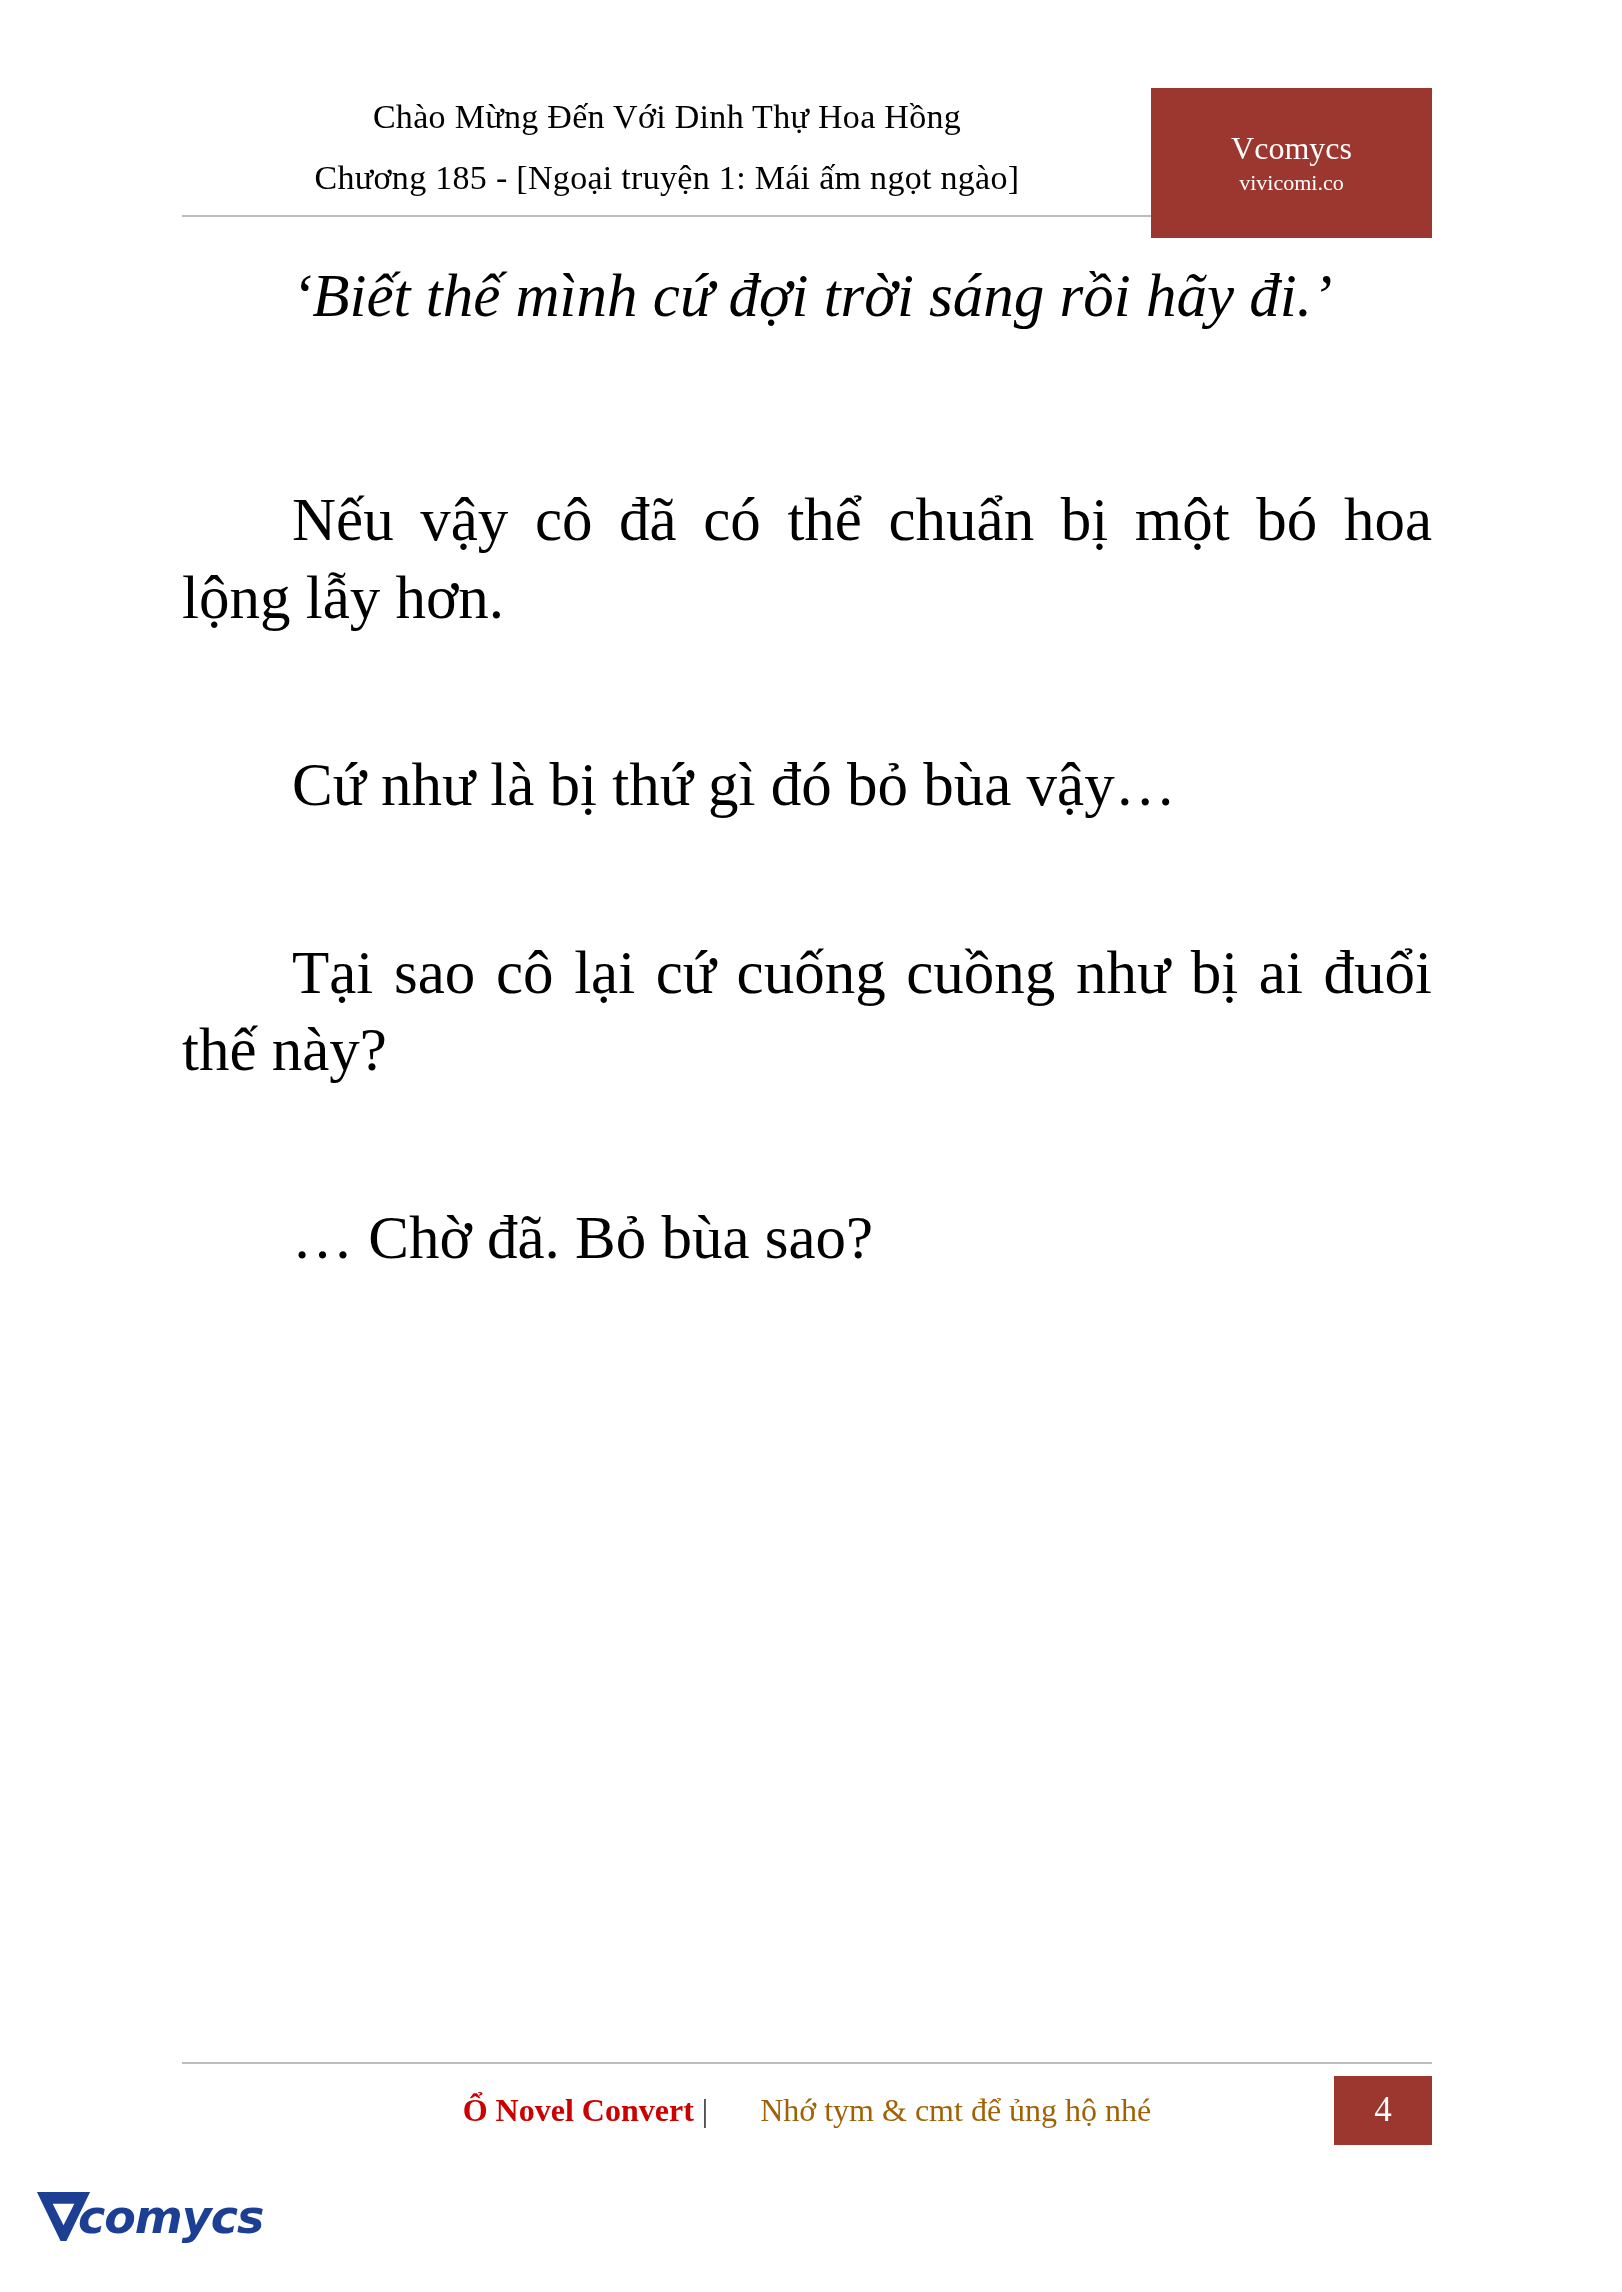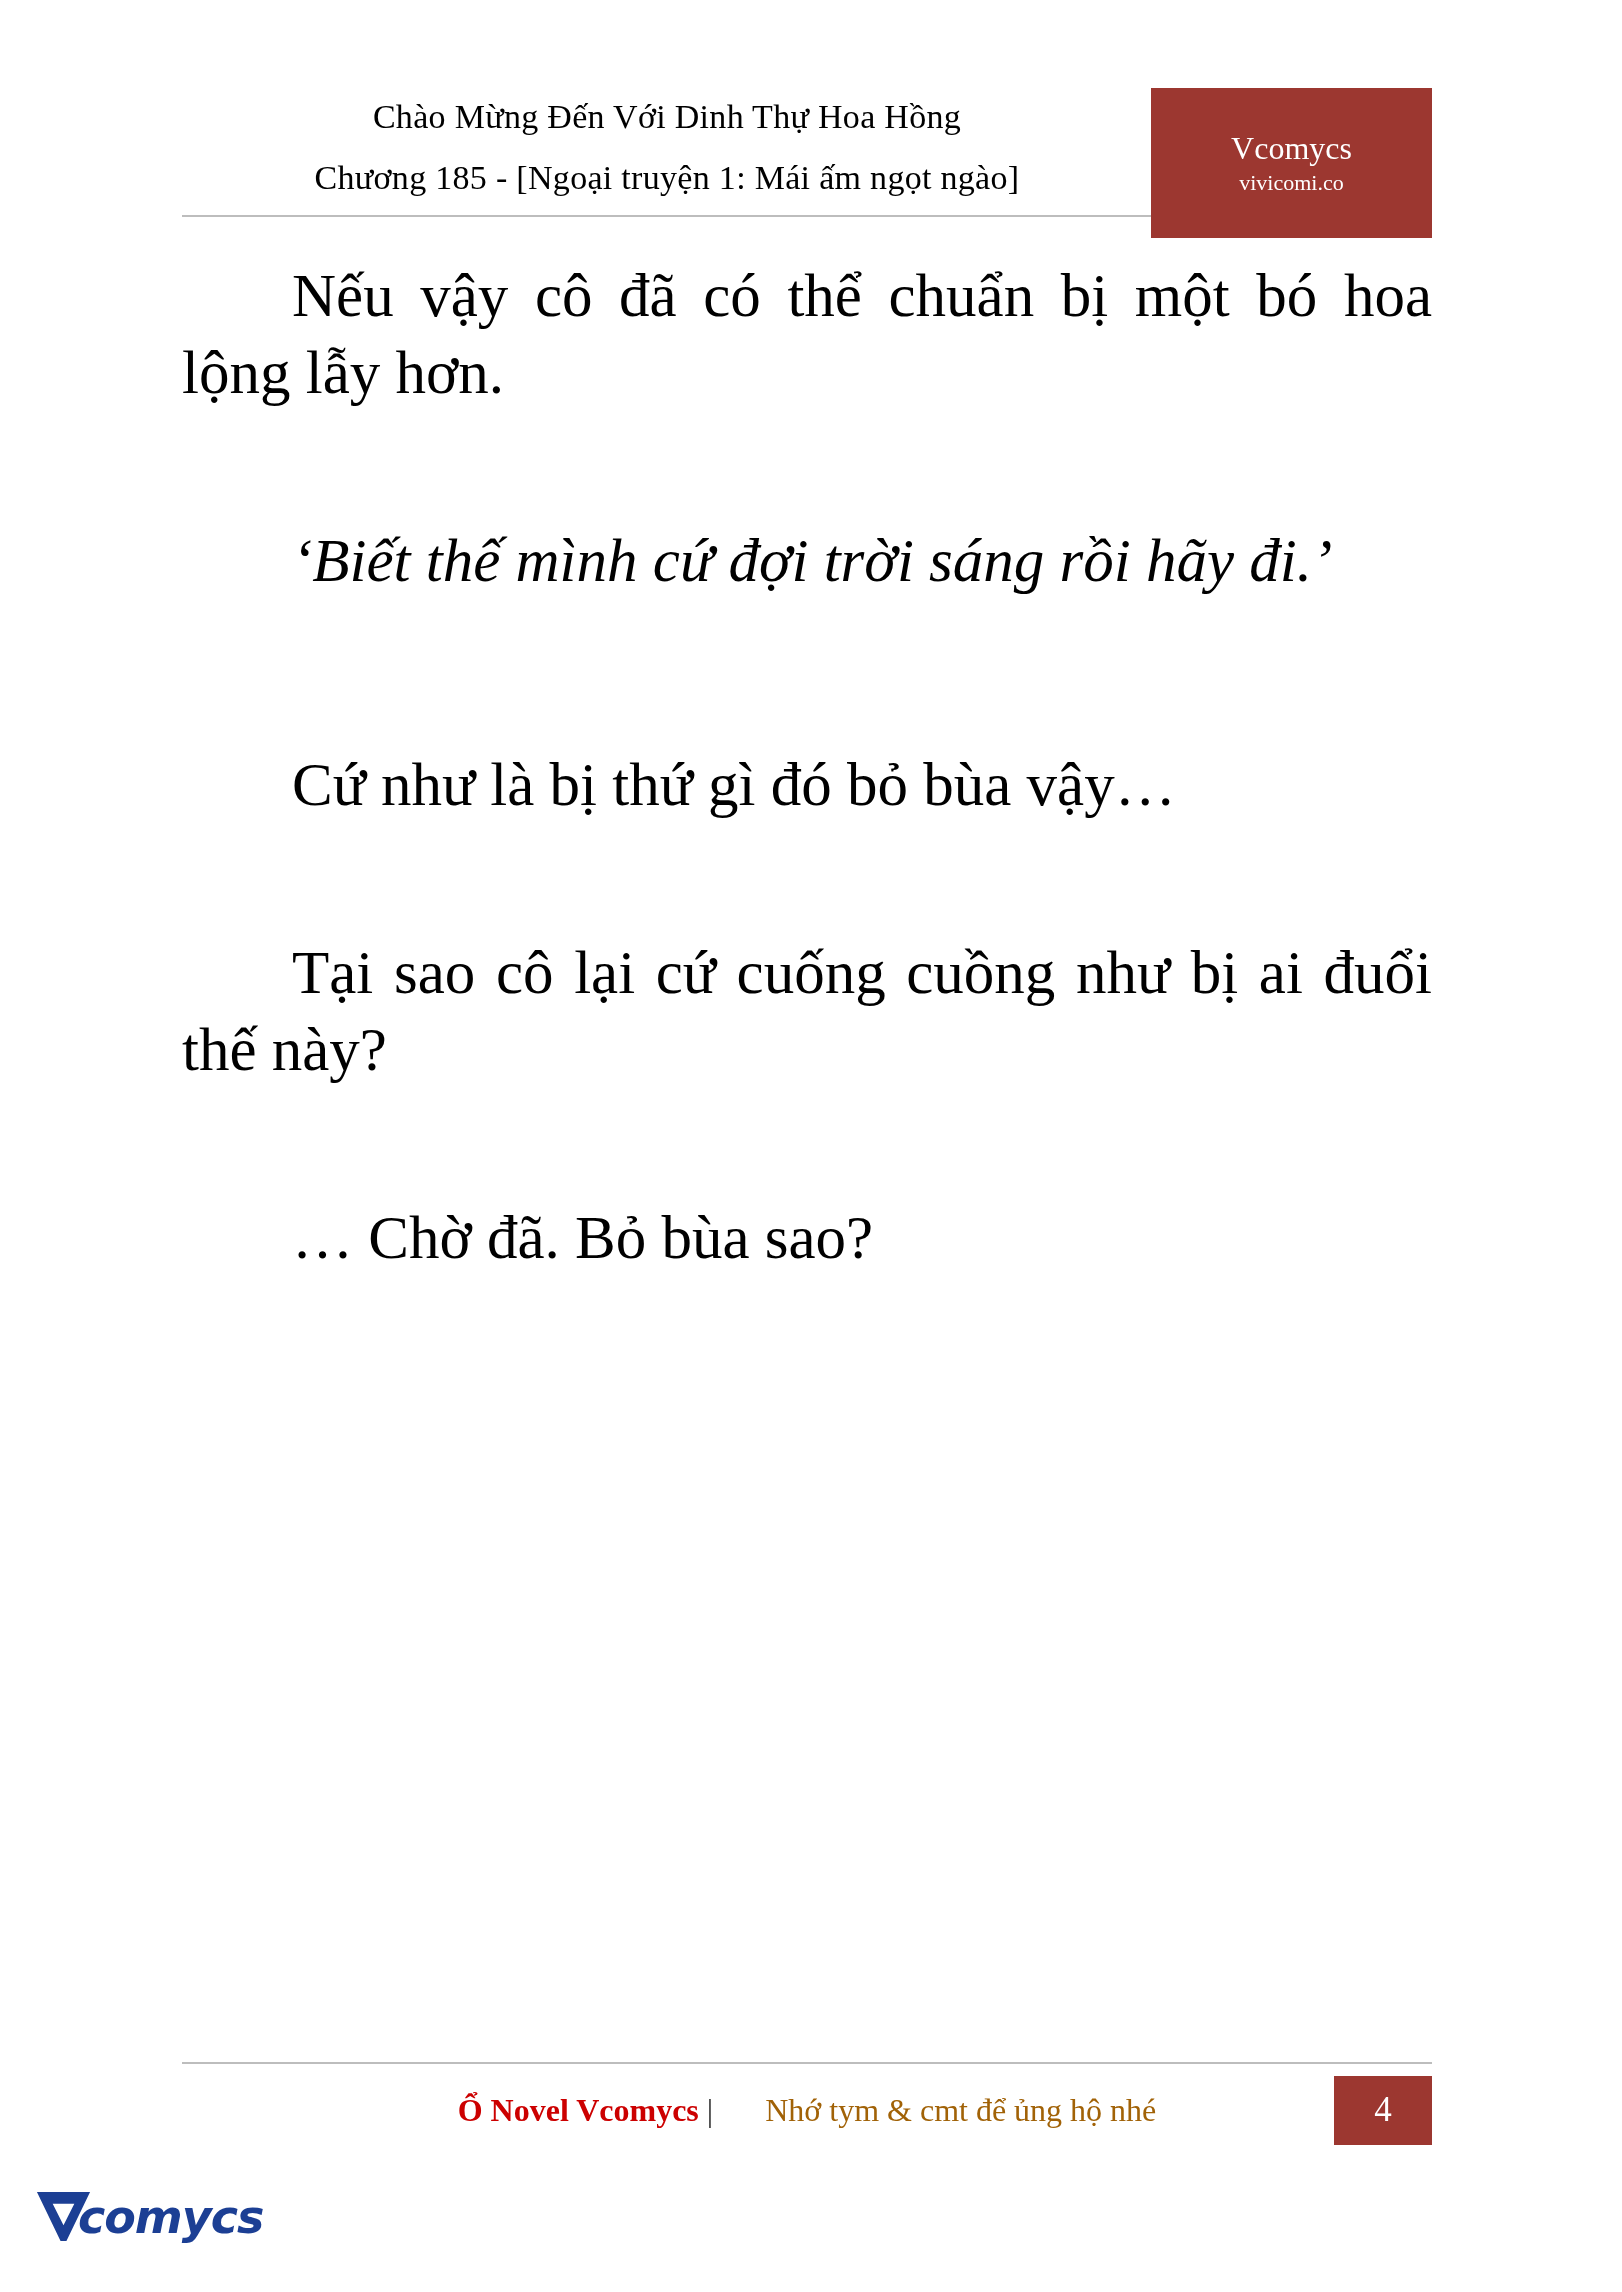--- a/index.html
+++ b/index.html
@@ -165,30 +165,30 @@
       <span class="header-line1">Chào Mừng Đến Với Dinh Thự Hoa Hồng</span>
       <span class="header-line2">Chương 185 - [Ngoại truyện 1: Mái ấm ngọt ngào]</span>
     </div>
     <div class="header-badge">
       <span class="b1">Vcomycs</span>
       <span class="b2">vivicomi.co</span>
     </div>
   </div>
 
   <div class="content">
+    <p class="para italic">‘Biết thế mình cứ đợi trời sáng rồi hãy đi.’</p>
     <p class="para">Nếu vậy cô đã có thể chuẩn bị một bó hoa lộng lẫy hơn.</p>
-    <p class="para italic">‘Biết thế mình cứ đợi trời sáng rồi hãy đi.’</p>
     <p class="para">Cứ như là bị thứ gì đó bỏ bùa vậy…</p>
     <p class="para">Tại sao cô lại cứ cuống cuồng như bị ai đuổi thế này?</p>
     <p class="para last">… Chờ đã. Bỏ bùa sao?</p>
   </div>
 
   <div class="footer">
     <div class="footer-inner">
-      <span class="footer-text"><span class="footer-brand">Ổ Novel Vcomycs</span><span class="footer-sep"> | </span><span class="footer-rest">Nhớ tym &amp; cmt để ủng hộ nhé</span></span>
+      <span class="footer-text"><span class="footer-brand">Ổ Novel Convert</span><span class="footer-sep"> | </span><span class="footer-rest">Nhớ tym &amp; cmt để ủng hộ nhé</span></span>
     </div>
     <div class="page-number">4</div>
   </div>
 
   <div class="watermark">
     <svg class="wm-v" viewBox="0 0 62 62">
       <path d="M4 6 L33 6 L33 18 L20 18 L31 40 L42 18 L29 18 L29 6 L58 6 L34 56 L28 56 Z" fill="#1c3f94"></path>
     </svg>
     <span class="wm-text">comycs</span>
   </div>

